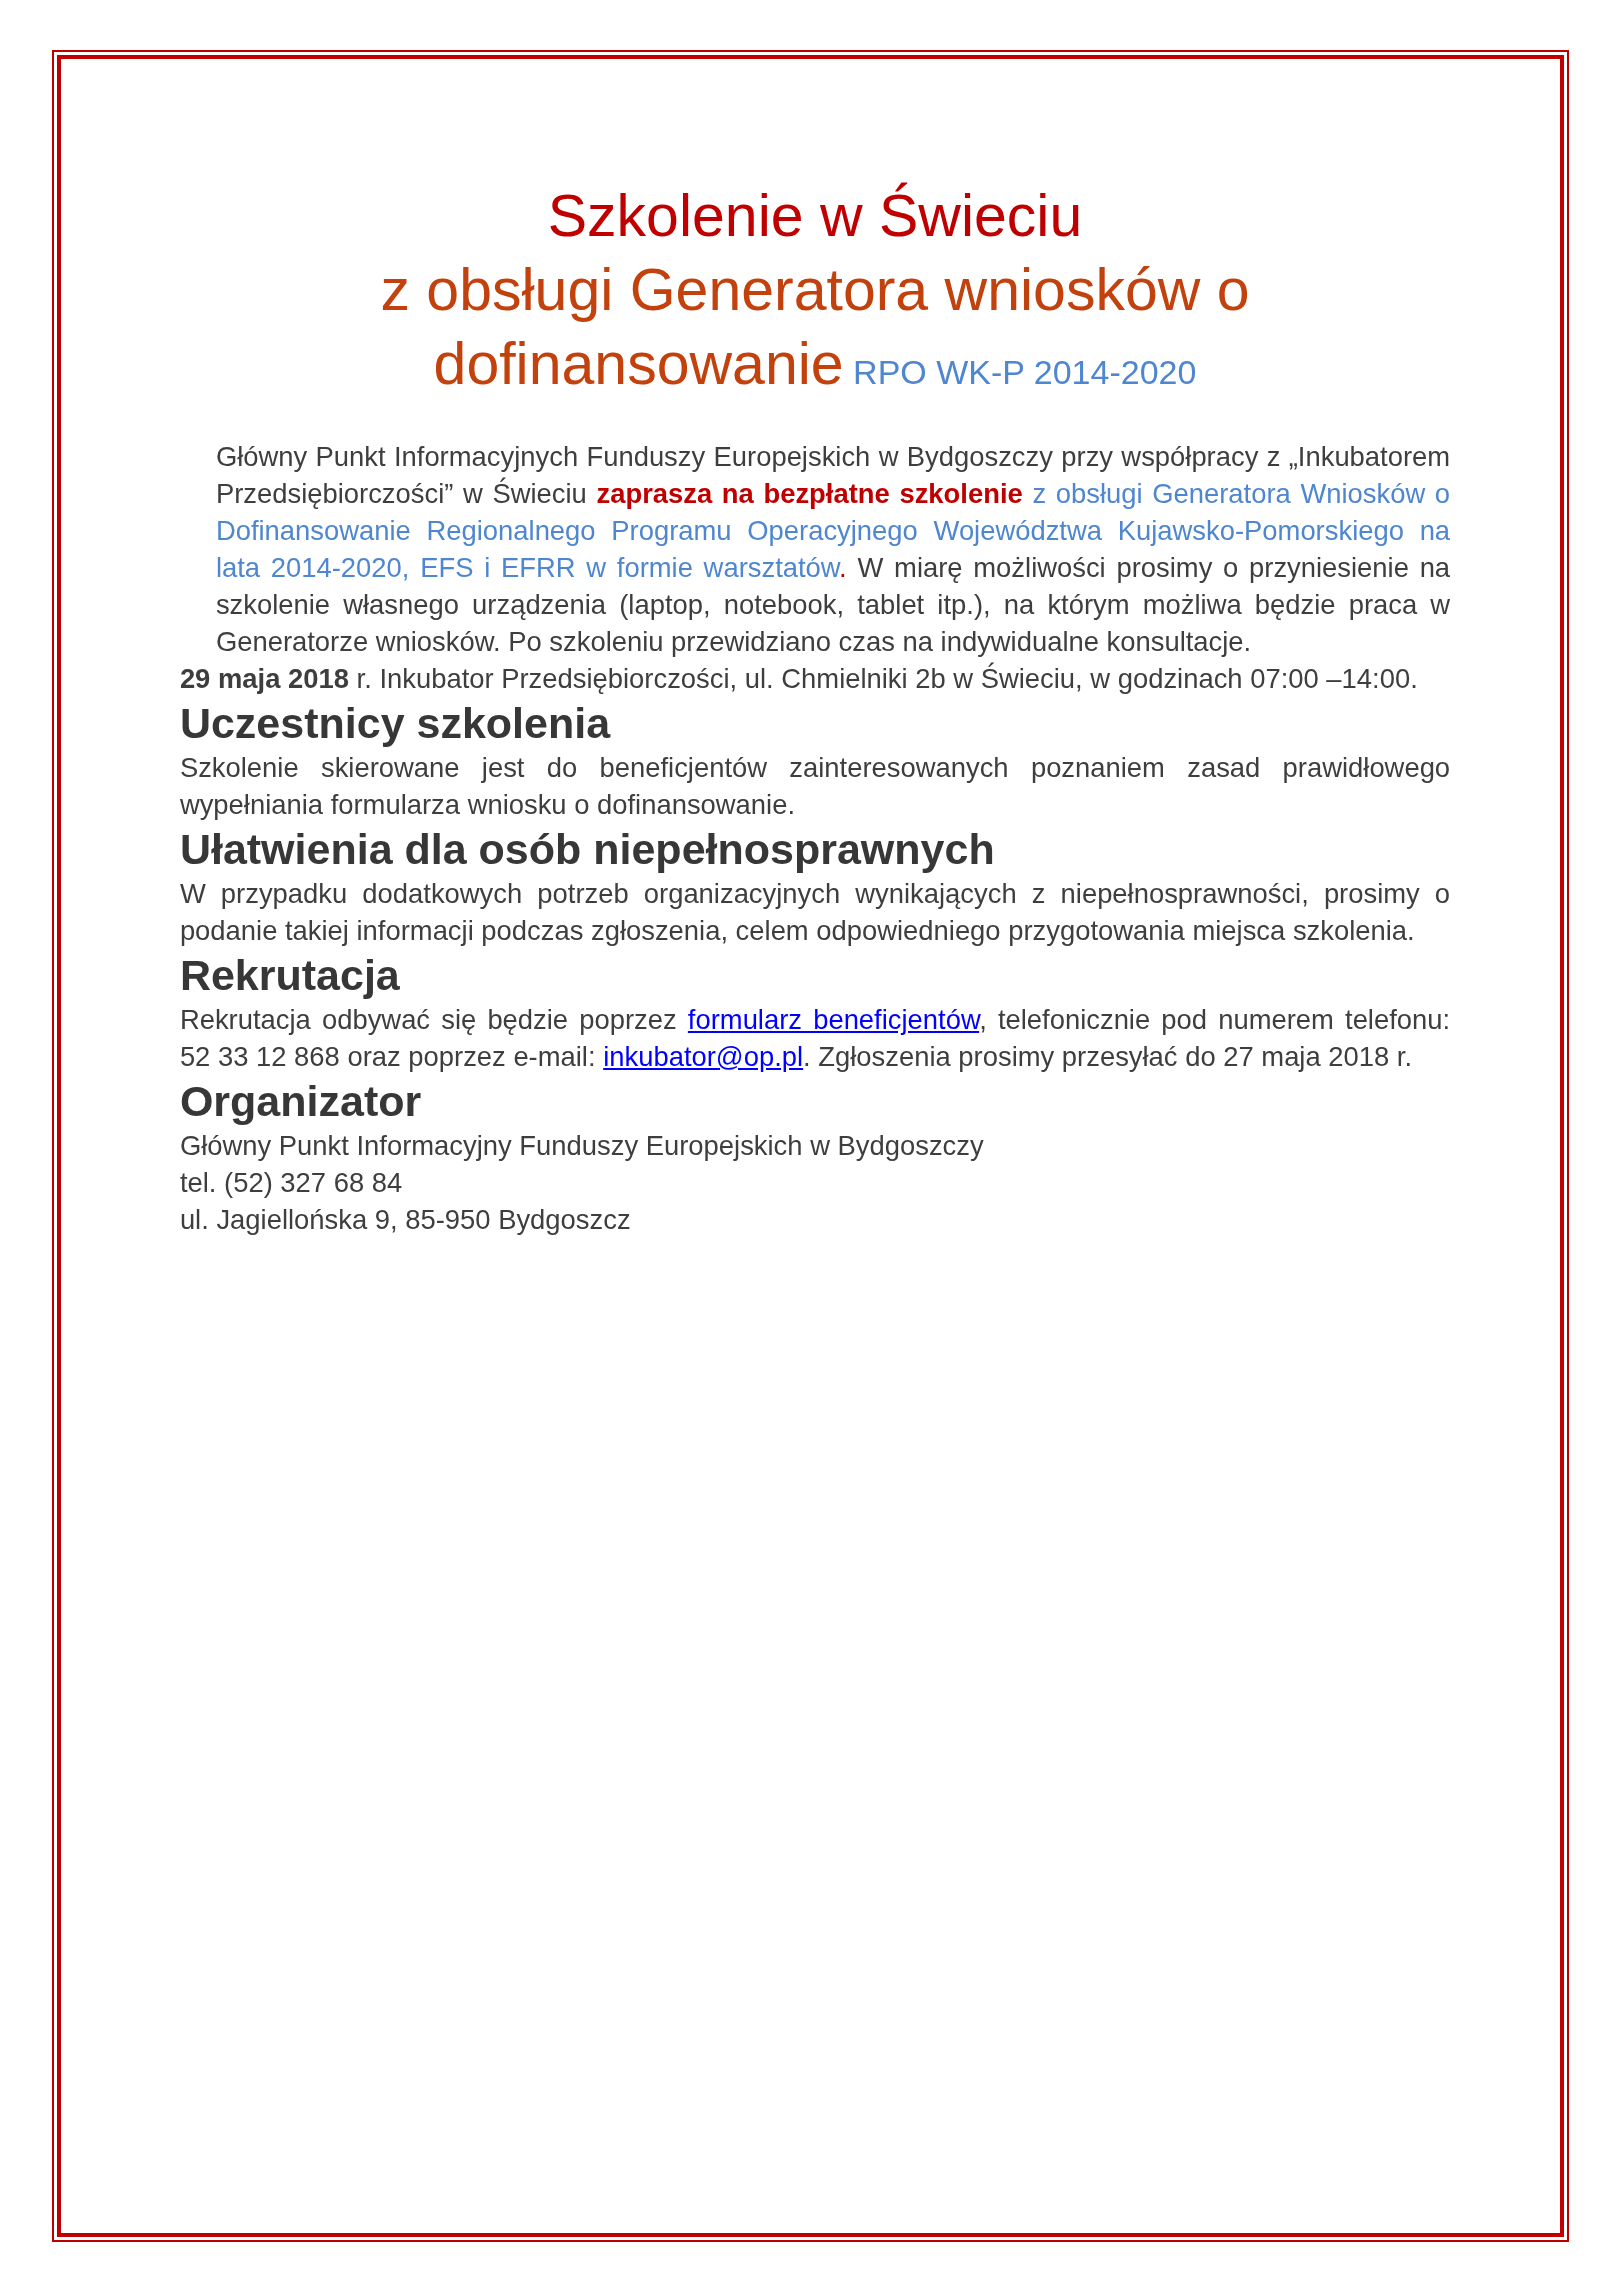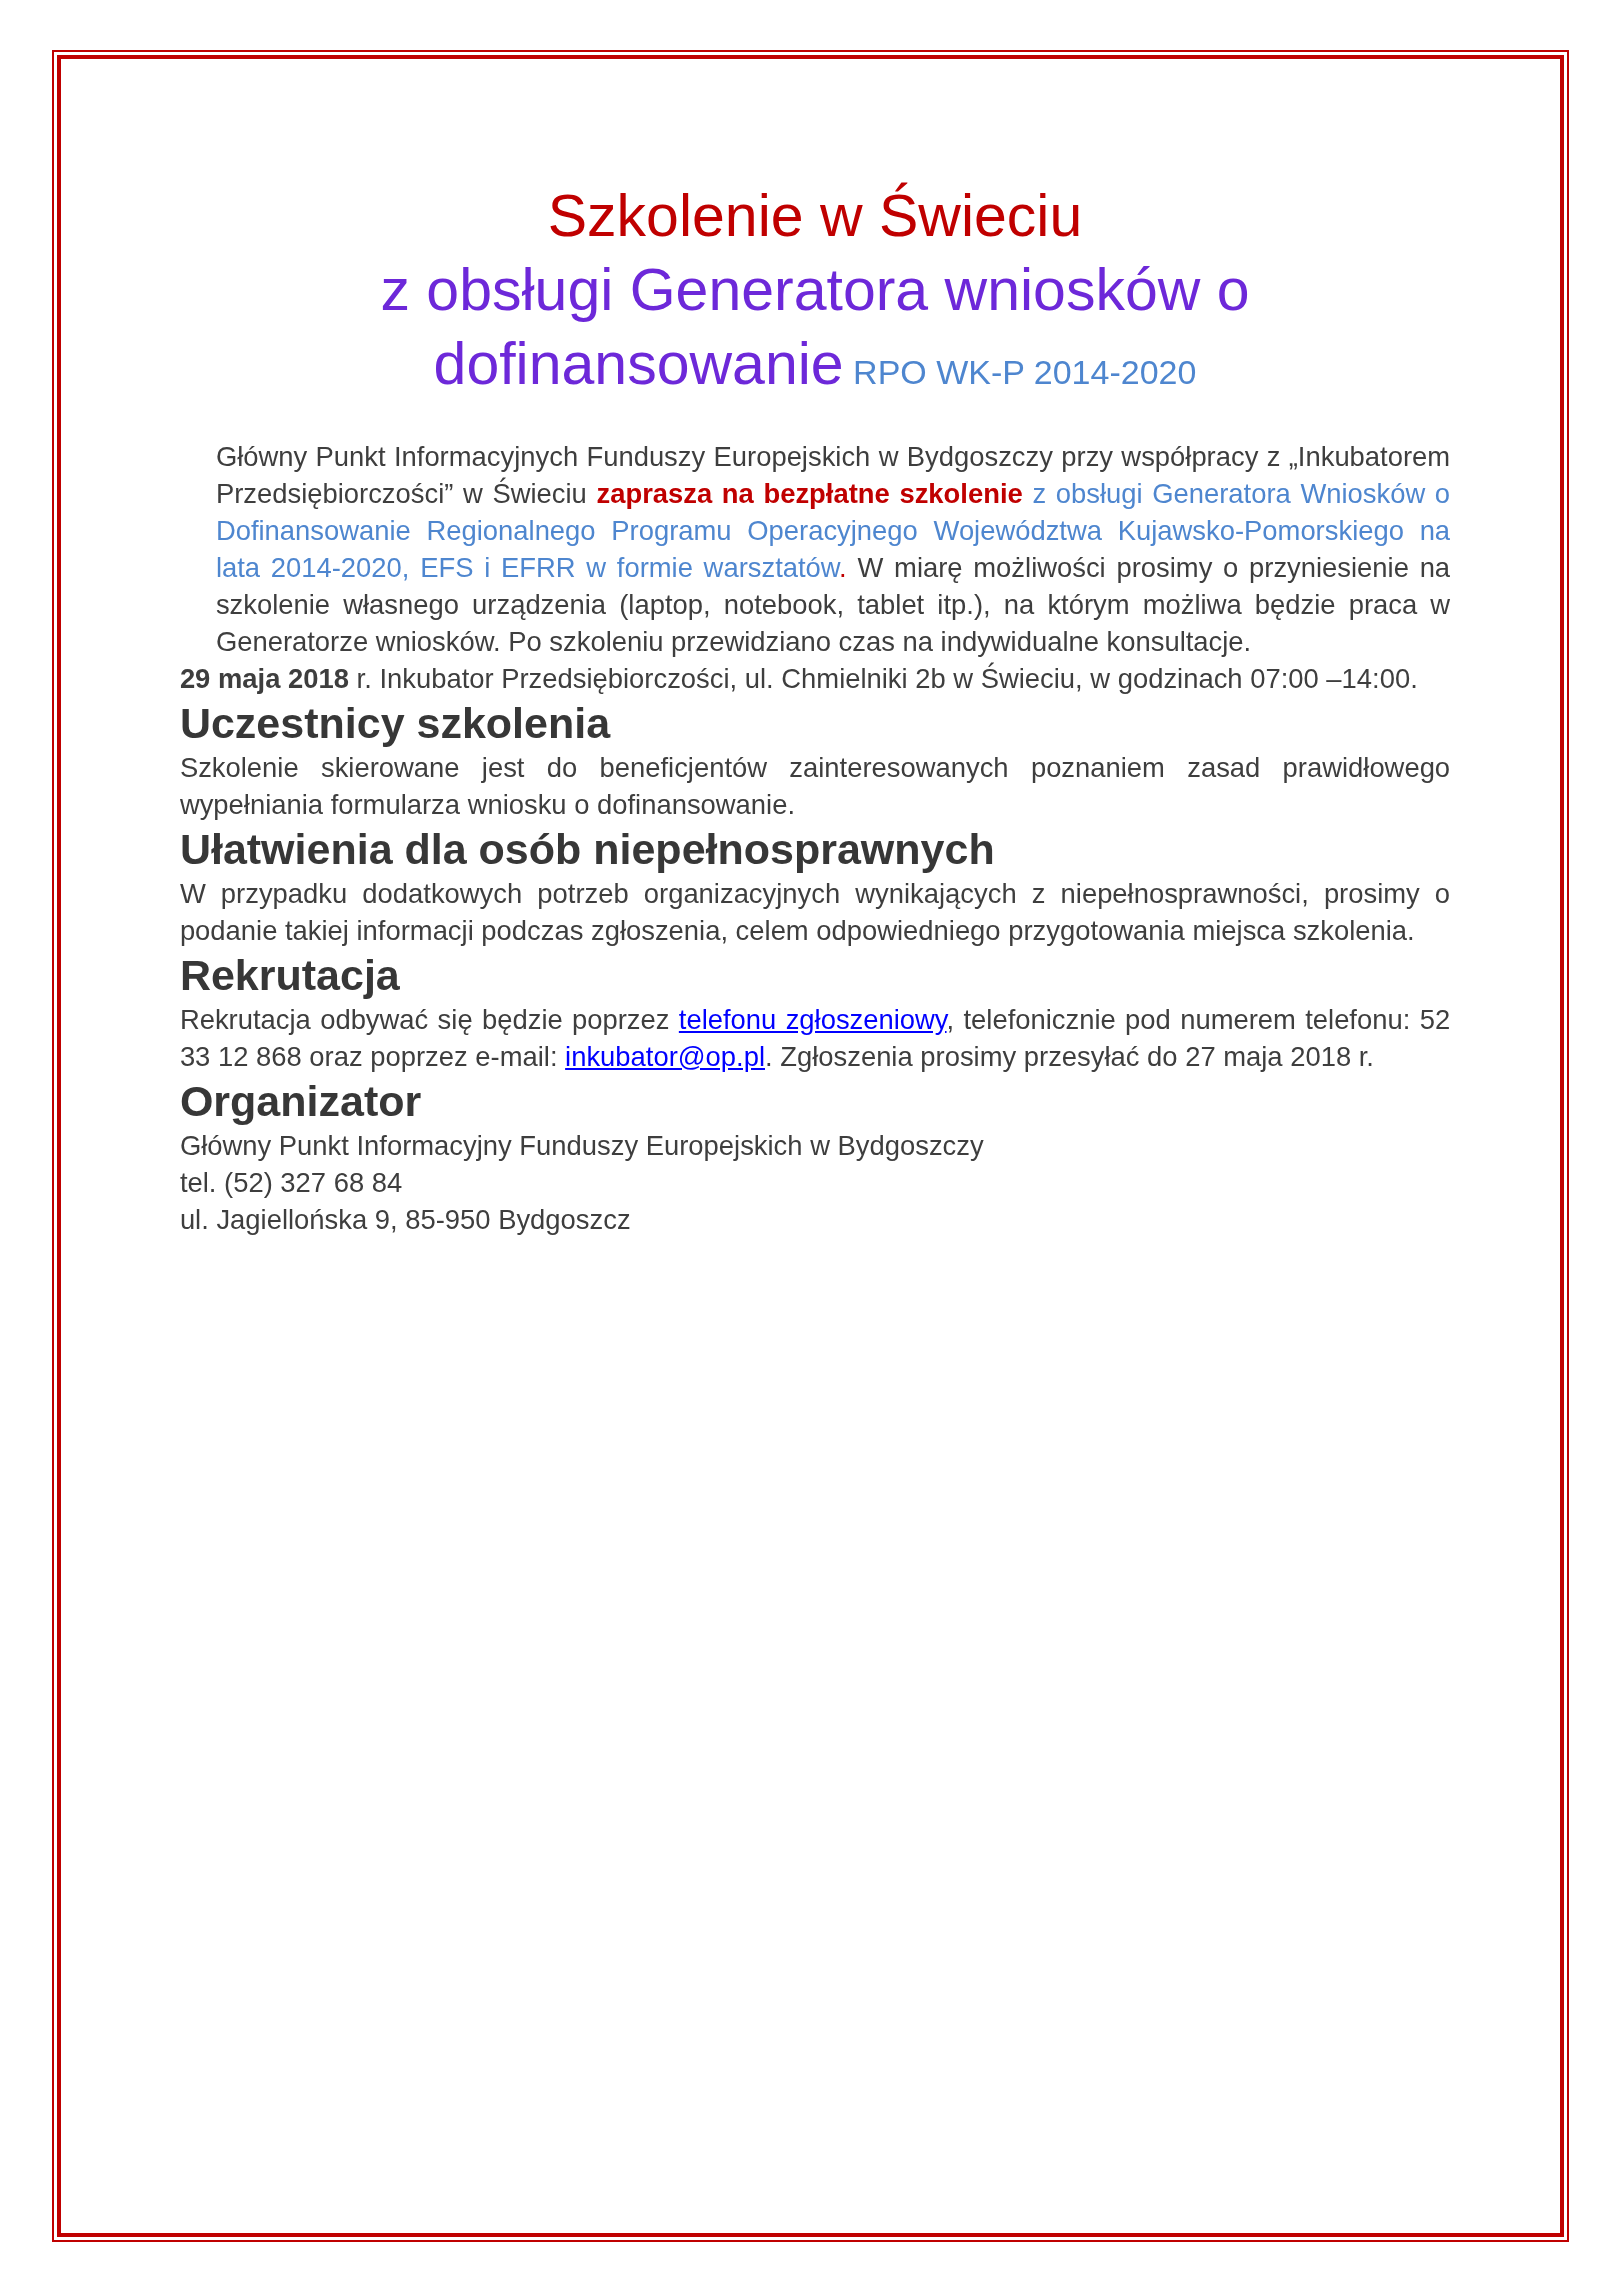--- a/index.html
+++ b/index.html
@@ -35,21 +35,21 @@
   }
   h1.doc-title {
     margin: 0;
     font-size: 59px;
     line-height: 74px;
     font-weight: 400;
     text-align: center;
     letter-spacing: 0px;
   }
   .title-red   { color: #C00000; }
-  .title-blue  { color: #6d28d9; }
+  .title-blue  { color: #c2410c; }
   .title-sub   { font-size: 34px; color: #4E86CF; }
   p.body {
     margin: 0;
     font-size: 27.4px;
     line-height: 37px;
     color: #3E3E3E;
     text-align: justify;
   }
   p.intro { margin-top: 29px; margin-left: 36px; }
   .red-bold  { color: #C00000; font-weight: 700; }
@@ -96,21 +96,21 @@
 
       <p class="body p-after-h2"><b>29 maja 2018</b><span> r. Inkubator Przedsiębiorczości, ul. Chmielniki 2b w Świeciu, w godzinach 07:00 –14:00.</span></p>
 
       <h2 class="section h2-m2">Uczestnicy szkolenia</h2>
       <p class="body p-after-h2">Szkolenie skierowane jest do beneficjentów zainteresowanych poznaniem zasad prawidłowego wypełniania formularza wniosku o dofinansowanie.</p>
 
       <h2 class="section h2-m3">Ułatwienia dla osób niepełnosprawnych</h2>
       <p class="body p-after-h2b">W przypadku dodatkowych potrzeb organizacyjnych wynikających z niepełnosprawności, prosimy o podanie takiej informacji podczas zgłoszenia, celem odpowiedniego przygotowania miejsca szkolenia.</p>
 
       <h2 class="section h2-m4">Rekrutacja</h2>
-      <p class="body p-after-h2c"><span>Rekrutacja odbywać się będzie poprzez </span><a class="link">telefonu zgłoszeniowy</a><span>, telefonicznie pod numerem telefonu: 52 33 12 868 oraz poprzez e-mail: </span><a class="link">inkubator@op.pl</a><span>. Zgłoszenia prosimy przesyłać do 27 maja 2018 r.</span></p>
+      <p class="body p-after-h2c"><span>Rekrutacja odbywać się będzie poprzez </span><a class="link">formularz beneficjentów</a><span>, telefonicznie pod numerem telefonu: 52 33 12 868 oraz poprzez e-mail: </span><a class="link">inkubator@op.pl</a><span>. Zgłoszenia prosimy przesyłać do 27 maja 2018 r.</span></p>
 
       <h2 class="section h2-m5">Organizator</h2>
       <p class="body p-org-first">Główny Punkt Informacyjny Funduszy Europejskich w Bydgoszczy</p>
       <p class="body p-org">tel. (52) 327 68 84</p>
       <p class="body p-org">ul. Jagiellońska 9, 85-950 Bydgoszcz</p>
 
     </div>
   </div>
 </div>
 

